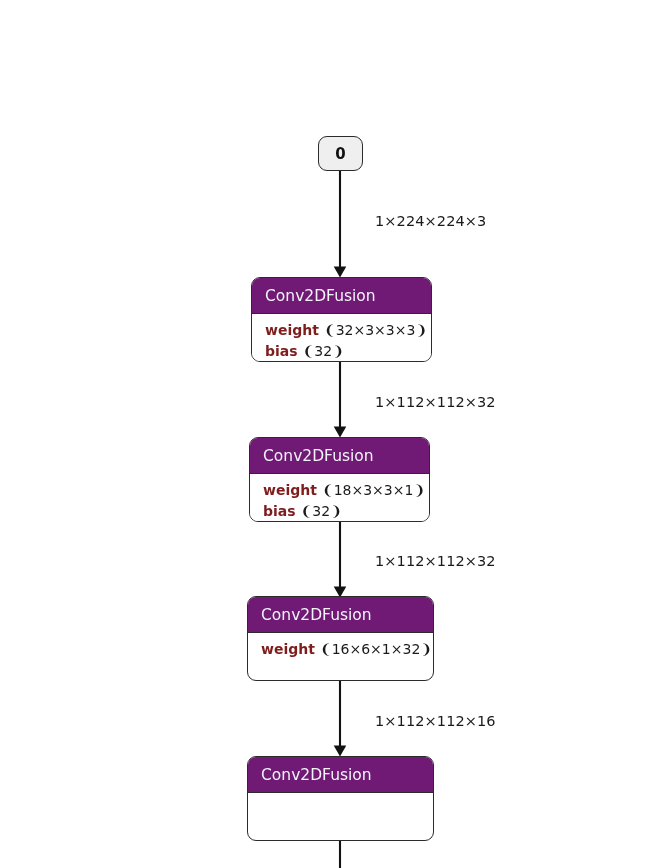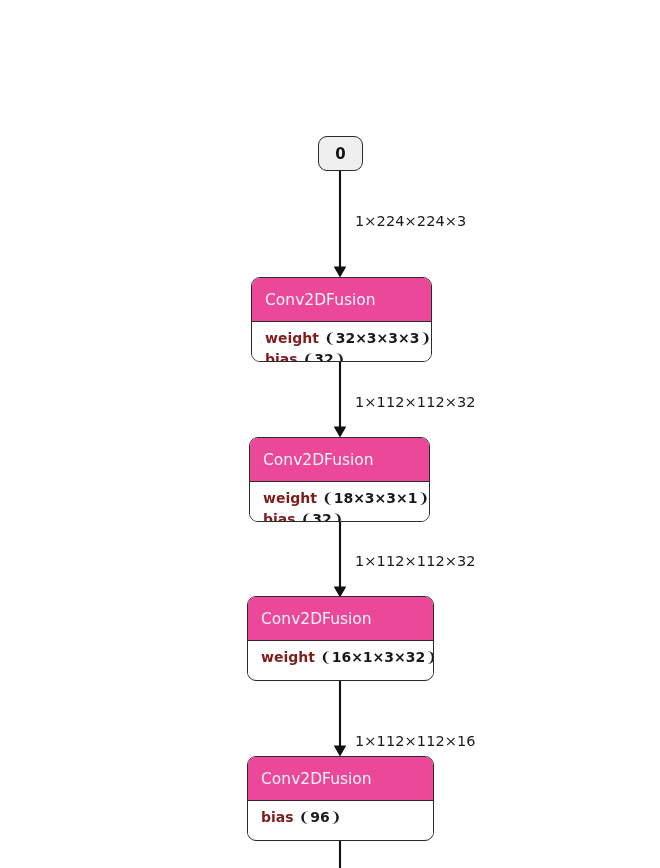--- a/index.html
+++ b/index.html
@@ -32,20 +32,21 @@
     height: 868px;
   }
 
   
   .edge-label {
     position: absolute;
     font-size: 14.5px;
     color: #1a1a1a;
     white-space: nowrap;
     letter-spacing: 0.1px;
+    margin-left: 20px;
   }
 
   
   .io-node {
     position: absolute;
     box-sizing: border-box;
     background: #efefef;
     border: 1.6px solid #2b2b2b;
     border-radius: 9px;
     display: flex;
@@ -60,22 +61,22 @@
   .op-node {
     position: absolute;
     box-sizing: border-box;
     border: 1.6px solid #2b2b2b;
     border-radius: 9px;
     background: #ffffff;
     overflow: hidden;
   }
   .op-header {
     box-sizing: border-box;
-    height: 44px;
-    background: #ec4899;
+    height: 36px;
+    background: #701a75;
     color: #f2f4f8;
     display: flex;
     align-items: center;
     padding: 0 12px 0 13px;
     font-size: 15.5px;
     border-bottom: 1.4px solid #2b2b2b;
   }
   .op-body {
     box-sizing: border-box;
     background: #ffffff;
@@ -85,21 +86,21 @@
     font-size: 14px;
     color: #111111;
     line-height: 21px;
     white-space: nowrap;
   }
   .attr-name {
     font-weight: bold;
     color: #7f1d1d;
   }
   .attr-value {
-    font-weight: bold;
+    font-weight: normal;
     color: #1a1a1a;
     margin-left: 5px;
   }
 </style>
 </head>
 <body>
 
 <div id="graph-canvas">
 
   <svg id="edges-layer" viewBox="0 0 660 868" width="660" height="868">
@@ -119,21 +120,21 @@
 
     <line x1="340" y1="841" x2="340" y2="868" stroke="#121212" stroke-width="2.1"></line>
   </svg>
 
   <div class="edge-label" style="left:355px; top:213px;">1×224×224×3</div>
 
   <div class="edge-label" style="left:355px; top:394px;">1×112×112×32</div>
 
   <div class="edge-label" style="left:355px; top:553px;">1×112×112×32</div>
 
-  <div class="edge-label" style="left:355px; top:733px;">1×112×112×16</div>
+  <div class="edge-label" style="left:355px; top:713px;">1×112×112×16</div>
 
   <div class="io-node" style="left:318px; top:136px; width:45px; height:35px;">
     <span>0</span>
   </div>
 
   <div class="op-node" style="left:251px; top:277px; width:181px; height:85px;">
     <div class="op-header">
       <span>Conv2DFusion</span>
     </div>
     <div class="op-body">
@@ -159,29 +160,26 @@
       </div>
     </div>
   </div>
 
   <div class="op-node" style="left:247px; top:596px; width:187px; height:85px;">
     <div class="op-header">
       <span>Conv2DFusion</span>
     </div>
     <div class="op-body">
       <div class="attr-row">
-        <span class="attr-name">weight</span><span class="attr-value">❨16×1×3×32❩</span>
+        <span class="attr-name">weight</span><span class="attr-value">❨16×6×1×32❩</span>
       </div>
     </div>
   </div>
 
   <div class="op-node" style="left:247px; top:756px; width:187px; height:85px;">
     <div class="op-header">
       <span>Conv2DFusion</span>
     </div>
     <div class="op-body">
-      <div class="attr-row">
-        <span class="attr-name">bias</span><span class="attr-value">❨96❩</span>
-      </div>
     </div>
   </div>
 
 </div>
 
 </body></html>

